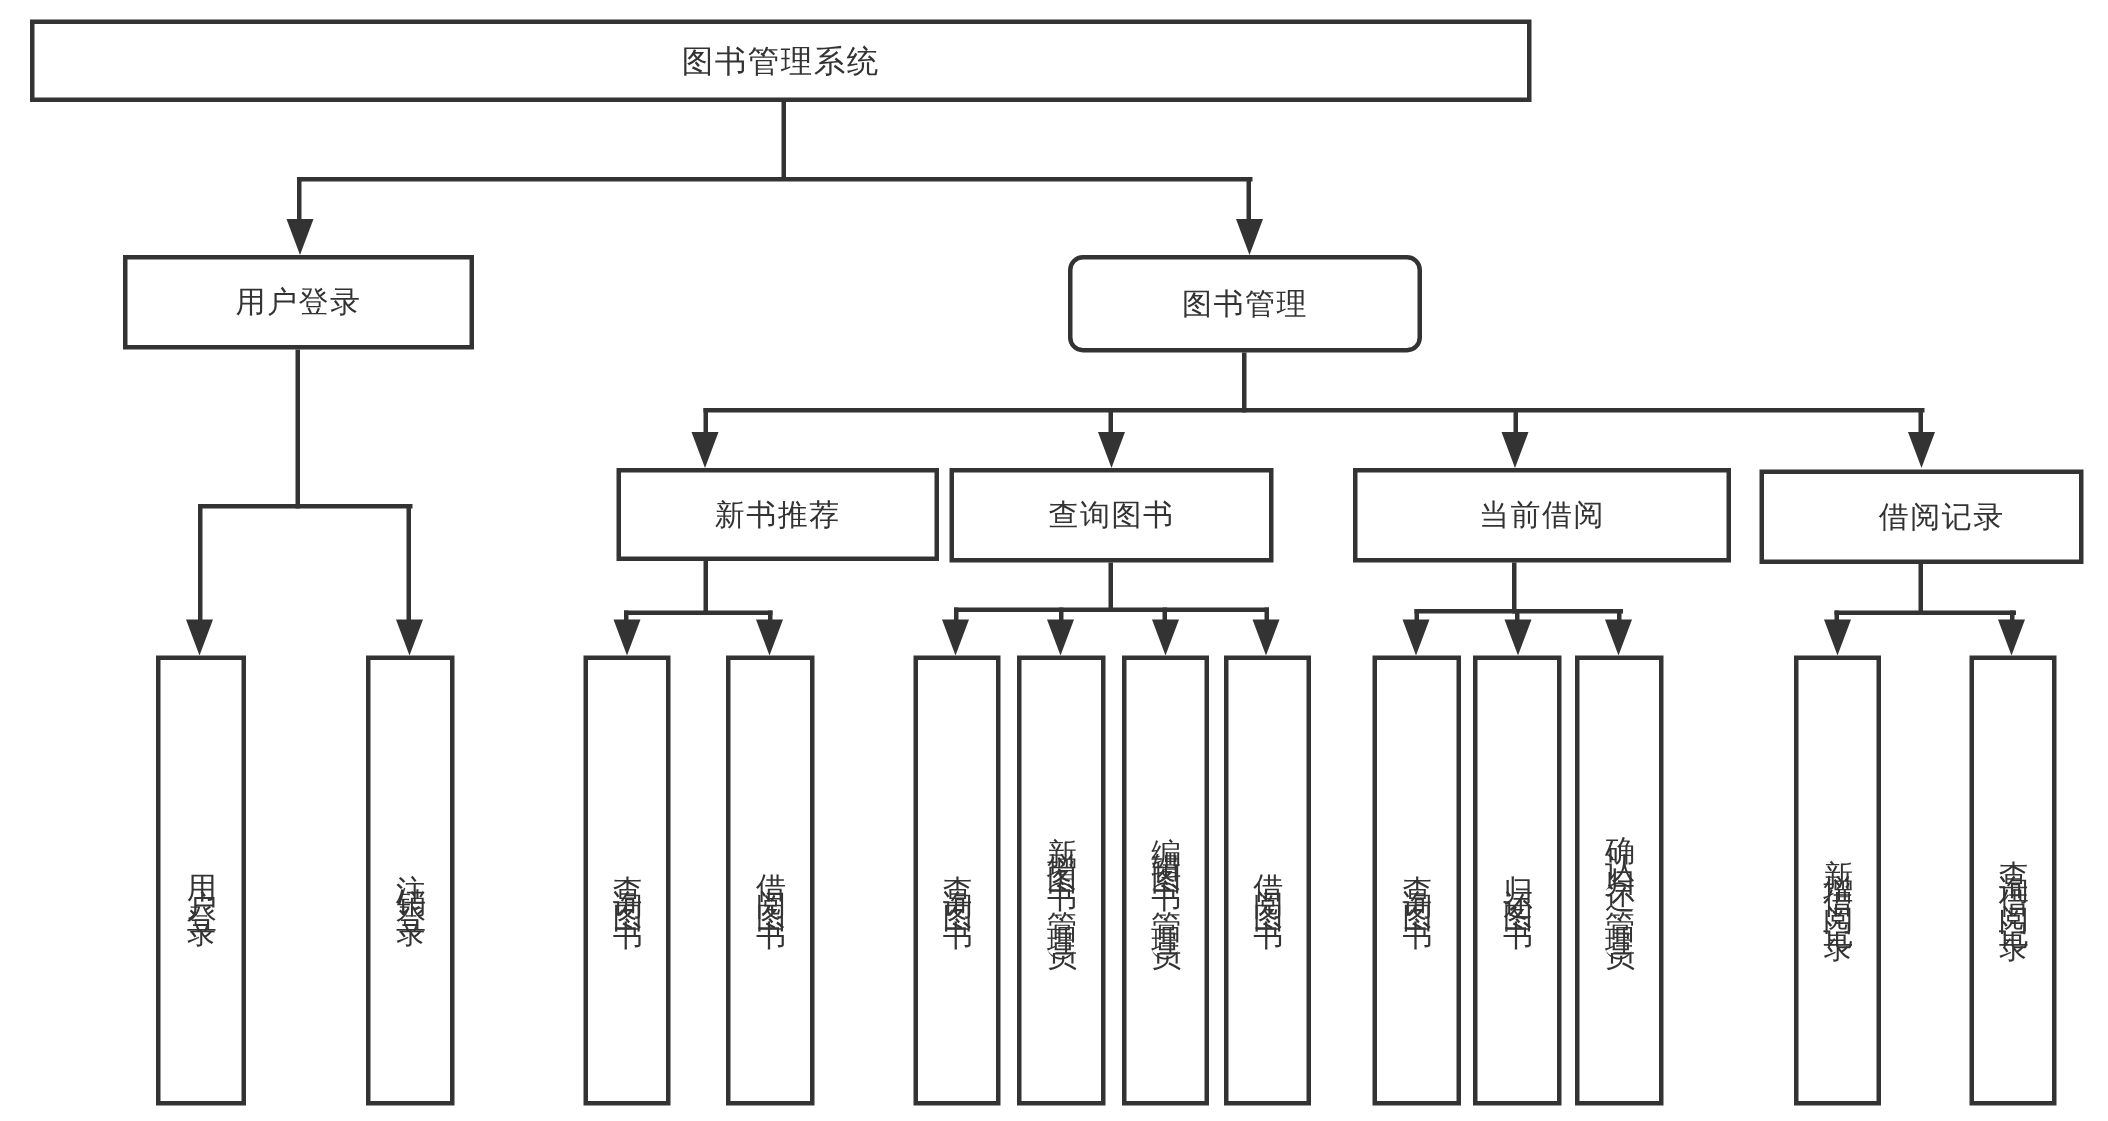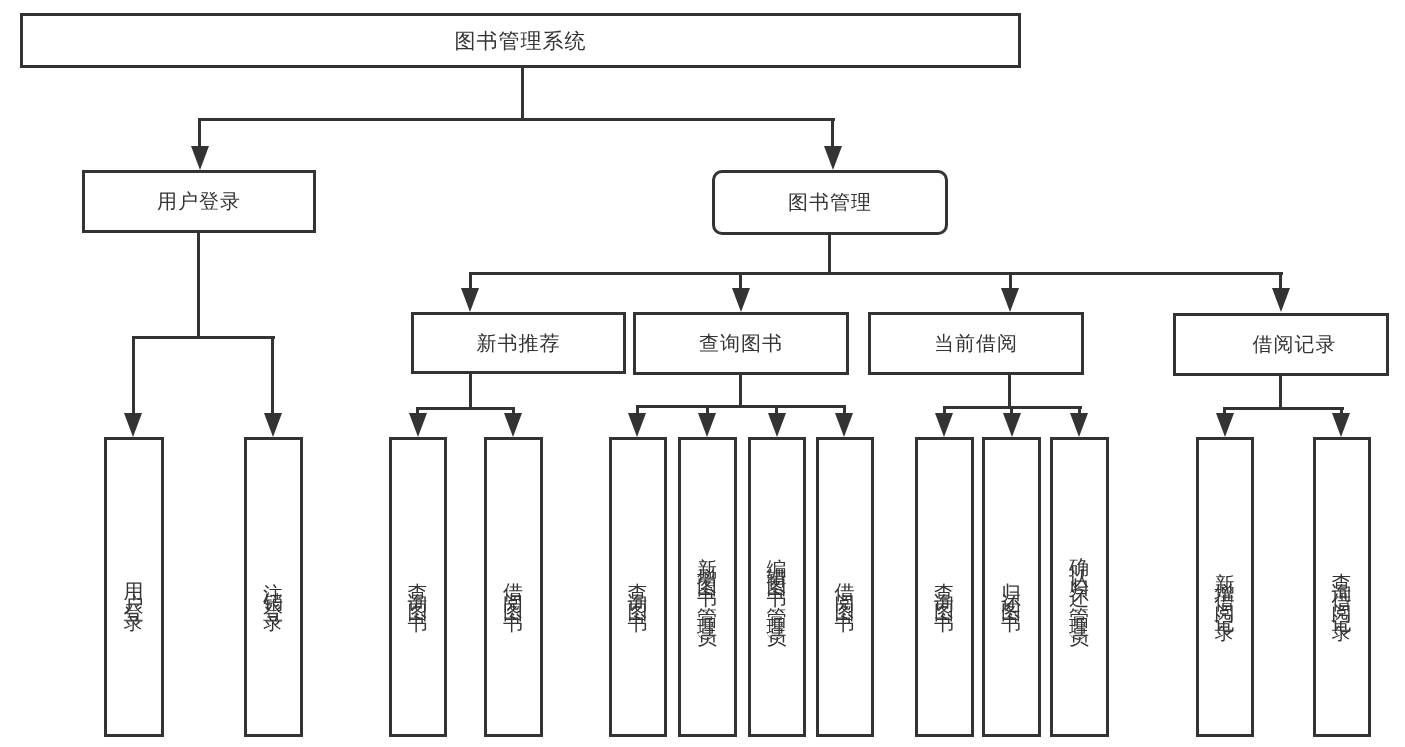--- a/index.html
+++ b/index.html
@@ -99,21 +99,21 @@
   <div class="ah" style="left:1001px;top:288px;"></div>
   <div class="v" style="left:1279px;top:272px;height:18px;"></div>
   <div class="ah" style="left:1272px;top:288px;"></div>
 
   <div class="box" style="left:363px;top:312px;width:215px;height:62px;margin-left:48px;">
     <span>新书推荐</span>
   </div>
   <div class="box" style="left:633px;top:312px;width:216px;height:63px;">
     <span>查询图书</span>
   </div>
-  <div class="box" style="left:868px;top:312px;width:216px;height:63px;">
+  <div class="box" style="left:902px;top:312px;width:252px;height:63px;">
     <span>当前借阅</span>
   </div>
   <div class="box" style="left:1173px;top:313px;width:216px;height:63px;padding-left:27px;">
     <span>借阅记录</span>
   </div>
 
   <div class="v" style="left:469px;top:374px;height:36px;"></div>
   <div class="h" style="left:416px;top:407px;width:99px;"></div>
   <div class="v" style="left:416px;top:407px;height:8px;"></div>
   <div class="ah" style="left:409px;top:413px;"></div>

